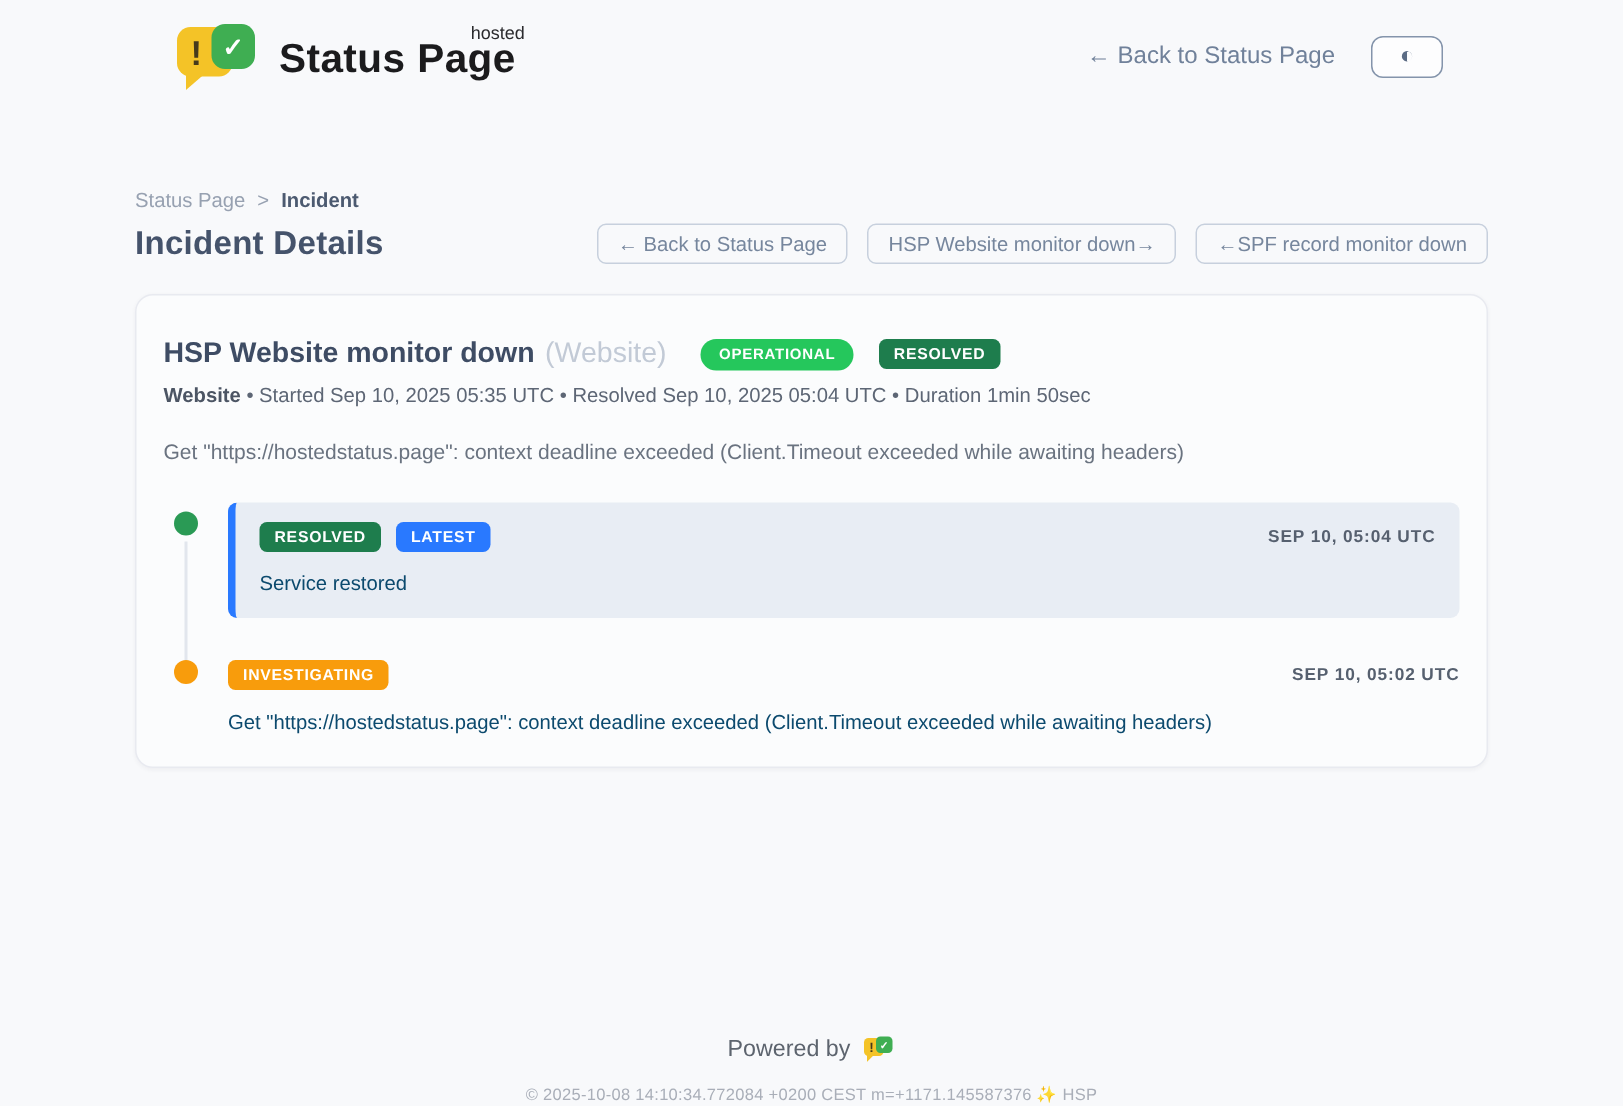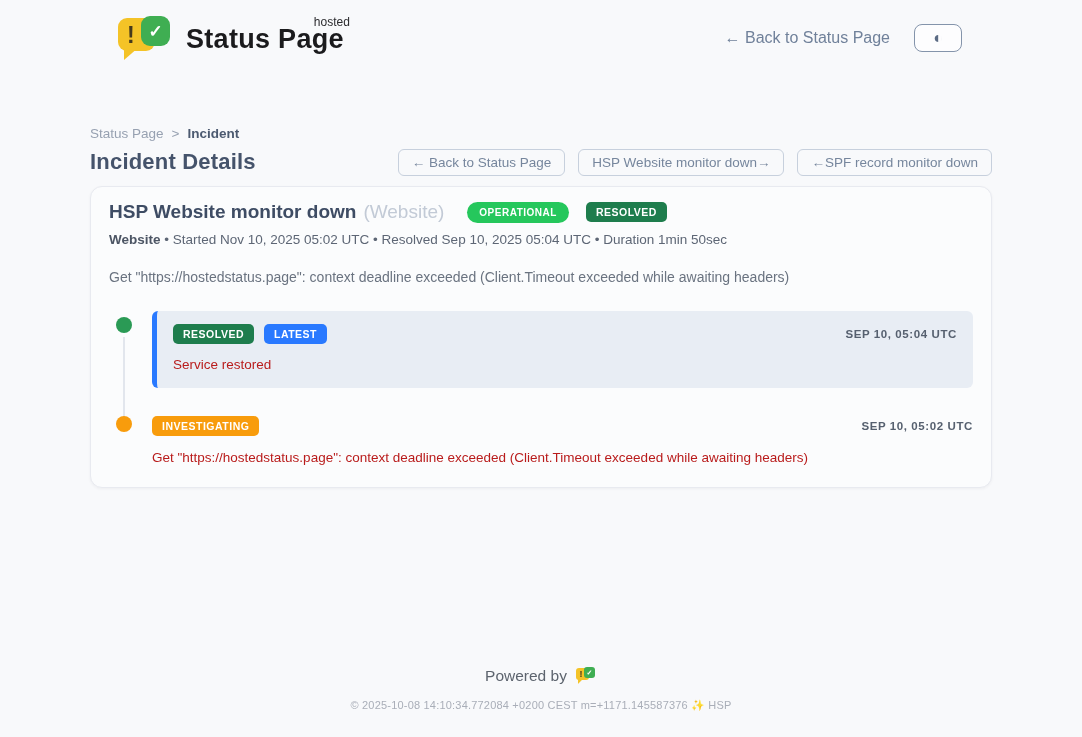--- a/index.html
+++ b/index.html
@@ -44,23 +44,23 @@
   .page-title { font-size: 22px; font-weight: 700; color: #45536b; letter-spacing: 0.2px; }
   .nav-buttons { display: flex; gap: 13px; }
   .nav-btn {
     border: 1px solid #c7d0dd; background: transparent; color: #76869d;
     font-family: "Liberation Sans", sans-serif;
     font-size: 13.5px; padding: 5px 13px; border-radius: 6px; cursor: pointer; white-space: nowrap;
   }
 
   
   .card {
-    margin-top: 10px; background: #fbfcfd; border: 1px solid #e8eaf0;
+    margin-top: 20px; background: #fbfcfd; border: 1px solid #e8eaf0;
     border-radius: 12px; box-shadow: 0 1px 3px rgba(30,40,60,0.05);
-    padding: 14px 18px 22px 18px;
+    padding: 28px 18px 22px 18px;
   }
   .card-title-row { display: flex; align-items: center; gap: 7px; }
   .incident-title { font-size: 19px; font-weight: 700; color: #3e4c64; }
   .incident-component { font-size: 19px; font-weight: 400; color: #c2cad6; }
   .badge { display: inline-block; color: #fff; font-weight: 700; letter-spacing: 0.5px; }
   .pill-operational { background: #25c75c; font-size: 10px; padding: 5px 12px; border-radius: 999px; margin-left: 16px; }
   .badge-resolved { background: #1e7d4d; font-size: 10.5px; padding: 4px 10px; border-radius: 5px; }
   .badge-resolved.top { margin-left: 10px; }
   .badge-latest { background: #2979ff; font-size: 10.5px; padding: 4px 10px; border-radius: 5px; }
   .badge-investigating { background: #f89c0c; font-size: 10.5px; padding: 4px 10px; border-radius: 5px; }
@@ -76,21 +76,21 @@
   .t-dot.green { background: #2a9a55; top: 6px; }
   .t-dot.orange { background: #f89c0c; top: 0px; }
   .t-connector { position: absolute; left: 14px; top: 26px; height: 86px; width: 2px; background: #e2e6ed; }
   .t-box {
     background: #e8edf4; border-left: 5px solid #2979ff; border-radius: 6px;
     padding: 13px 16px 16px 16px;
   }
   .t-head { display: flex; align-items: center; justify-content: space-between; }
   .t-badges { display: flex; gap: 10px; }
   .t-time { font-size: 11.5px; font-weight: 700; color: #56606f; letter-spacing: 0.6px; }
-  .t-message { margin-top: 13px; font-size: 13.5px; color: #b91c1c; }
+  .t-message { margin-top: 13px; font-size: 13.5px; color: #0c4a6e; }
   .t-item.second .t-message { margin-top: 14px; }
 
   
   .footer { margin-top: 178px; text-align: center; }
   .powered-row { display: inline-flex; align-items: center; gap: 9px; font-size: 15.5px; color: #5d646e; cursor: pointer; }
   .mini-mark { position: relative; width: 21px; height: 19px; display: inline-block; }
   .mini-bubble { position: absolute; left: 0; top: 2px; width: 13px; height: 12px; background: #f4c327; border-radius: 3px; }
   .mini-tail { position: absolute; left: 2px; top: 12px; width: 6px; height: 6px; background: #f4c327; clip-path: polygon(0 0, 100% 0, 0 100%); }
   .mini-excl { position: absolute; left: 3.5px; top: 3px; font-size: 9px; font-weight: 800; color: #463a1c; }
   .mini-check-box { position: absolute; left: 8px; top: 1px; width: 11px; height: 11px; background: #3fae52; border-radius: 3px; display: flex; align-items: center; justify-content: center; }
@@ -144,21 +144,21 @@
 
   <div class="card">
     <div class="card-title-row">
       <span class="incident-title">HSP Website monitor down</span>
       <span class="incident-component">(Website)</span>
       <span class="badge pill-operational">OPERATIONAL</span>
       <span class="badge badge-resolved top">RESOLVED</span>
     </div>
 
     <div class="meta-line">
-      <span class="meta-bold">Website</span><span> • Started Nov 10, 2025 05:02 UTC • Resolved Sep 10, 2025 05:04 UTC • Duration 1min 50sec</span>
+      <span class="meta-bold">Website</span><span> • Started Sep 10, 2025 05:35 UTC • Resolved Sep 10, 2025 05:04 UTC • Duration 1min 50sec</span>
     </div>
 
     <div class="incident-description">Get "https://hostedstatus.page": context deadline exceeded (Client.Timeout exceeded while awaiting headers)</div>
 
     <div class="timeline">
 
       <div class="t-item first">
         <span class="t-dot green"></span>
         <span class="t-connector"></span>
         <div class="t-box">

